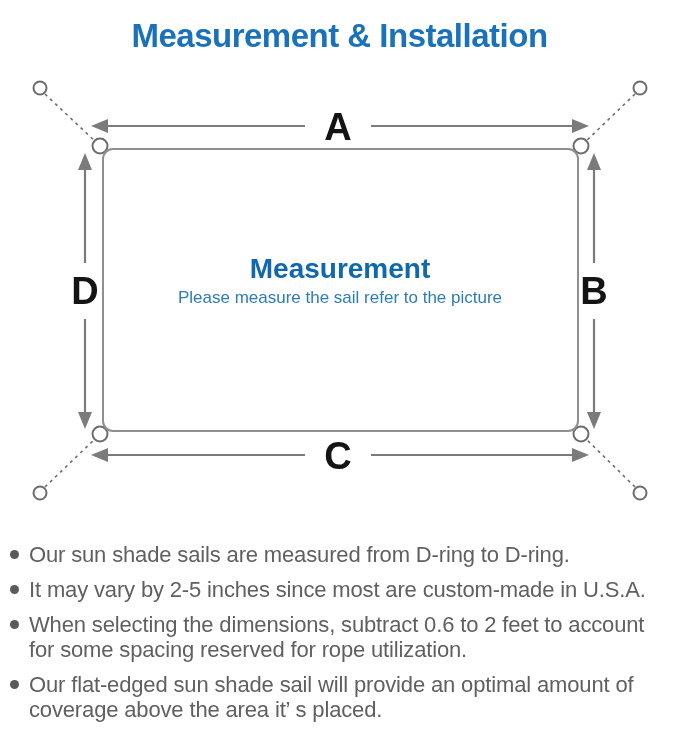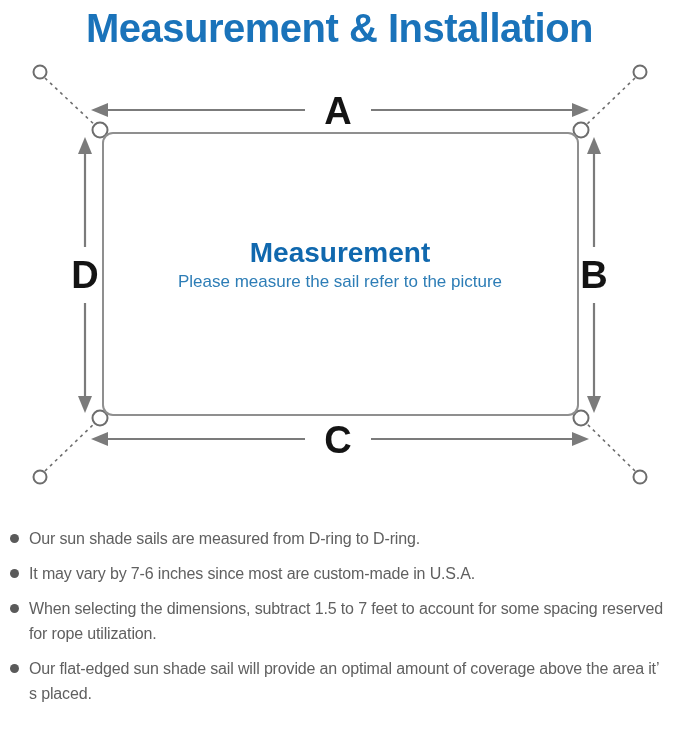--- a/index.html
+++ b/index.html
@@ -5,26 +5,26 @@
   html, body { margin: 0; padding: 0; background: #ffffff; }
   .page {
     position: relative;
     width: 679px;
     height: 739px;
     background: #ffffff;
     font-family: "Liberation Sans", sans-serif;
     overflow: hidden;
   }
   .page-title {
-    margin: 0;
+    margin: 8px;
     height: 54px;
     padding-top: 6px;
     box-sizing: border-box;
     text-align: center;
-    font-size: 40px;
+    font-size: 33px;
     line-height: 44px;
     font-weight: 700;
     letter-spacing: -0.5px;
     color: #1a73ba;
   }
   svg.diagram { display: block; }
   svg.diagram text { font-family: "Liberation Sans", sans-serif; }
   .dim-label {
     font-size: 38px;
     font-weight: 700;
@@ -42,21 +42,21 @@
   ul.notes {
     list-style: none;
     margin: 12px 0 0 0;
     padding: 0 10px 0 10px;
   }
   ul.notes li {
     display: flex;
     align-items: flex-start;
     gap: 10px;
     margin-bottom: 10px;
-    font-size: 16px;
+    font-size: 22px;
     line-height: 25px;
     letter-spacing: -0.15px;
     color: #606060;
   }
   ul.notes li .dot {
     flex: 0 0 auto;
     width: 9px;
     height: 9px;
     margin-top: 8px;
     border-radius: 50%;
@@ -131,25 +131,25 @@
     <text x="594" y="294" text-anchor="middle" class="dim-label">B</text>
   </svg>
 
   <ul class="notes">
     <li>
       <span class="dot"></span>
       <span>Our sun shade sails are measured from D-ring to D-ring.</span>
     </li>
     <li>
       <span class="dot"></span>
-      <span>It may vary by 7-6 inches since most are custom-made in U.S.A.</span>
+      <span>It may vary by 2-5 inches since most are custom-made in U.S.A.</span>
     </li>
     <li>
       <span class="dot"></span>
-      <span>When selecting the dimensions, subtract 1.5 to 7 feet to account for some spacing reserved for rope utilization.</span>
+      <span>When selecting the dimensions, subtract 0.6 to 2 feet to account for some spacing reserved for rope utilization.</span>
     </li>
     <li>
       <span class="dot"></span>
       <span>Our flat-edged sun shade sail will provide an optimal amount of coverage above the area it’ s placed.</span>
     </li>
   </ul>
 
 </div>
 
 </body></html>

